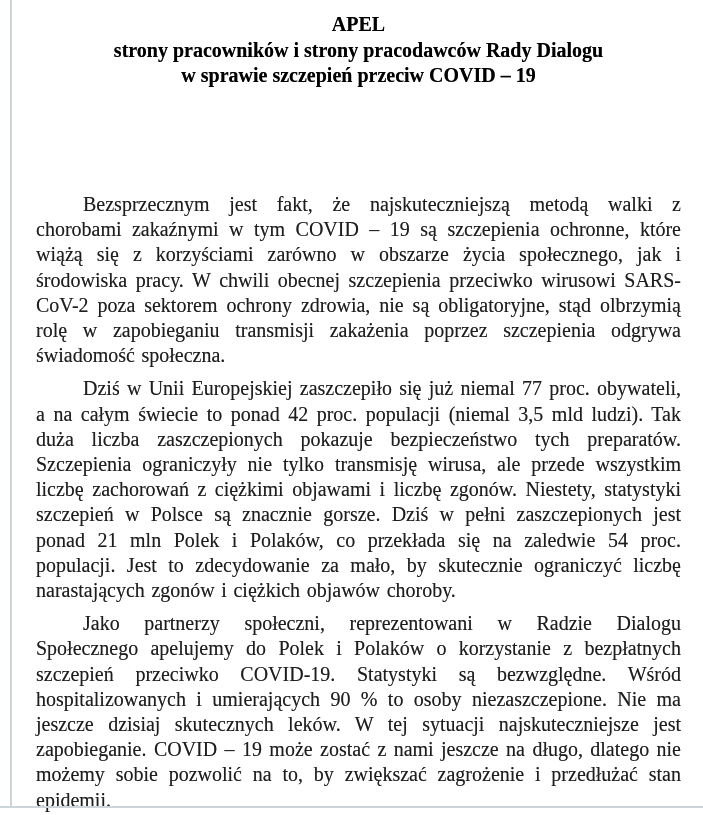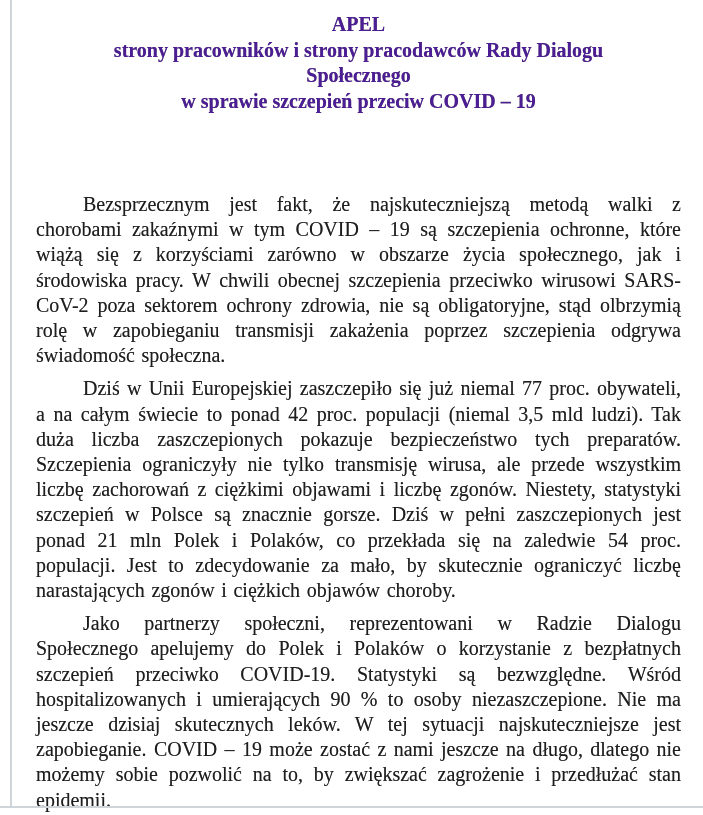--- a/index.html
+++ b/index.html
@@ -36,21 +36,21 @@
   
   .doc-title {
     position: absolute;
     left: 28px;
     top: 12px;
     width: 661px;
     text-align: center;
     font-weight: bold;
     font-size: 20px;
     line-height: 25.5px;
-    color: #4c1d95;
+    color: #000000;
     text-shadow: 0 0 0.5px rgba(0,0,0,0.55);
   }
   .title-line { white-space: pre-wrap; }
   
   .doc-body {
     position: absolute;
     left: 28px;
     top: 184px;
     width: 661px;
     text-align: justify;
@@ -68,21 +68,20 @@
 </head>
 <body>
 
 <div class="page">
 
   <div class="left-border"></div>
 
   <div class="doc-title">
     <div class="title-line">APEL</div>
     <div class="title-line">strony pracowników i strony pracodawców Rady Dialogu</div>
-    <div class="title-line">Społecznego</div>
     <div class="title-line">w sprawie szczepień przeciw COVID – 19</div>
   </div>
 
   <div class="doc-body">
     <p>Bezsprzecznym jest fakt, że najskuteczniejszą metodą walki z chorobami zakaźnymi w tym COVID – 19 są szczepienia ochronne, które wiążą się z korzyściami zarówno w obszarze życia społecznego, jak i środowiska pracy. W chwili obecnej szczepienia przeciwko wirusowi SARS-CoV-2 poza sektorem ochrony zdrowia, nie są obligatoryjne, stąd olbrzymią rolę w zapobieganiu transmisji zakażenia poprzez szczepienia odgrywa świadomość społeczna.</p>
     <p>Dziś w Unii Europejskiej zaszczepiło się już niemal 77 proc. obywateli, a na całym świecie to ponad 42 proc. populacji (niemal 3,5 mld ludzi). Tak duża liczba zaszczepionych pokazuje bezpieczeństwo tych preparatów. Szczepienia ograniczyły nie tylko transmisję wirusa, ale przede wszystkim liczbę zachorowań z ciężkimi objawami i liczbę zgonów. Niestety, statystyki szczepień w Polsce są znacznie gorsze. Dziś w pełni zaszczepionych jest ponad 21 mln Polek i Polaków, co przekłada się na zaledwie 54 proc. populacji. Jest to zdecydowanie za mało, by skutecznie ograniczyć liczbę narastających zgonów i ciężkich objawów choroby.</p>
     <p>Jako partnerzy społeczni, reprezentowani w Radzie Dialogu Społecznego apelujemy do Polek i Polaków o korzystanie z bezpłatnych szczepień przeciwko COVID-19.  Statystyki są bezwzględne. Wśród hospitalizowanych i umierających 90 % to osoby niezaszczepione. Nie ma jeszcze dzisiaj skutecznych leków. W tej sytuacji najskuteczniejsze jest zapobieganie. COVID – 19 może zostać z nami jeszcze na długo, dlatego nie możemy sobie pozwolić na to, by zwiększać zagrożenie i przedłużać stan epidemii.</p>
   </div>
 
   <div class="bottom-border"></div>

